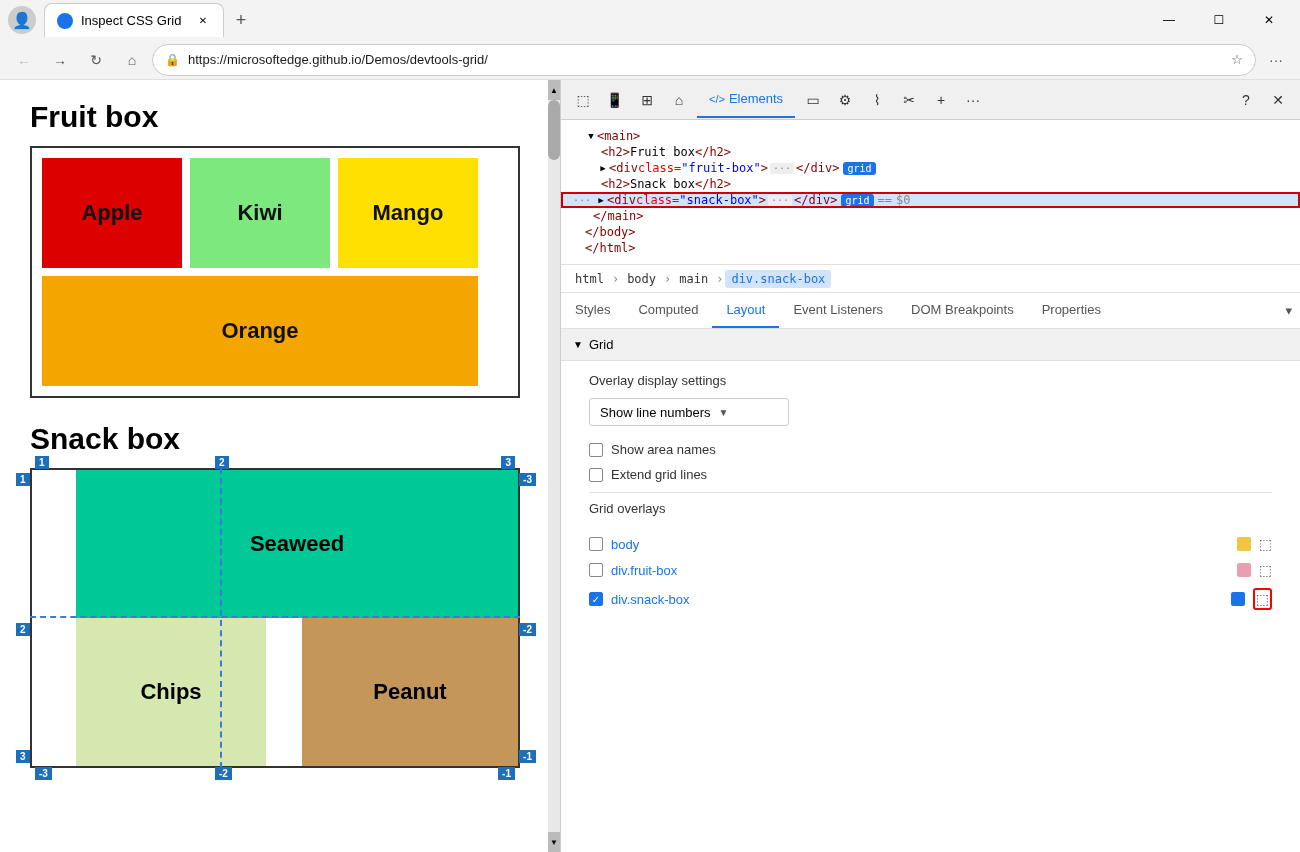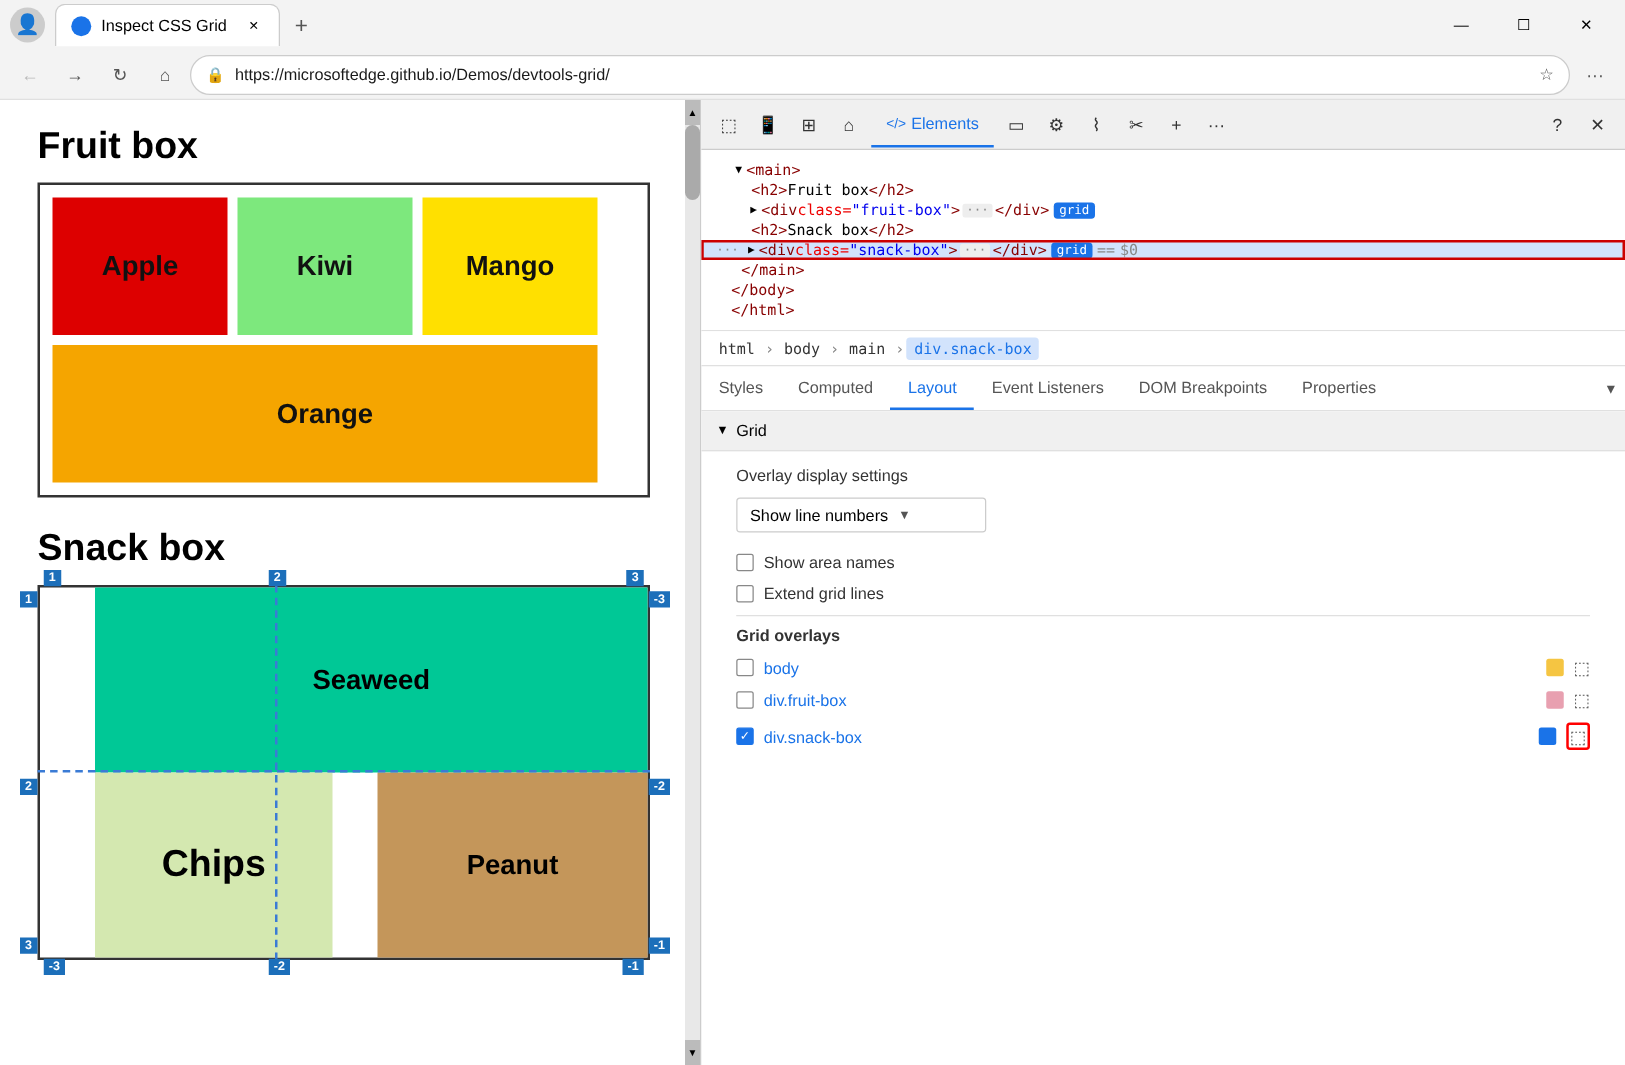--- a/index.html
+++ b/index.html
@@ -89,21 +89,21 @@
     .section-header { display: flex; align-items: center; height: 32px; padding: 0 12px; background: #f0f0f0; border-bottom: 1px solid #e0e0e0; font-size: 13px; font-weight: 500; cursor: pointer; user-select: none; }
     .section-header .triangle { margin-right: 6px; font-size: 10px; }
     .section-content { padding: 12px 28px; }
     .setting-label { font-size: 13px; font-weight: 500; margin-bottom: 10px; color: #333; }
     .dropdown-select { display: flex; align-items: center; height: 28px; border: 1px solid #ccc; border-radius: 3px; padding: 0 10px; font-size: 13px; cursor: pointer; background: white; gap: 8px; width: 200px; margin-bottom: 16px; }
     .dropdown-arrow { font-size: 10px; color: #555; }
     .checkbox-row { display: flex; align-items: center; gap: 8px; margin-bottom: 10px; font-size: 13px; color: #333; }
     .checkbox-box { width: 14px; height: 14px; border: 1.5px solid #888; border-radius: 2px; background: white; cursor: pointer; display: flex; align-items: center; justify-content: center; flex-shrink: 0; }
     .checkbox-box.checked { background: #1a73e8; border-color: #1a73e8; color: white; font-size: 10px; }
     .section-divider { height: 1px; background: #e0e0e0; margin: 8px 0; }
-    .overlays-label { font-size: 13px; font-weight: 700; margin-bottom: 10px; color: #333; }
+    .overlays-label { font-size: 13px; font-weight: 400; margin-bottom: 20px; color: #333; }
     .overlay-row { display: flex; align-items: center; gap: 8px; margin-bottom: 10px; font-size: 13px; }
     .overlay-name { color: #1a73e8; flex: 1; }
     .color-swatch { width: 14px; height: 14px; border-radius: 2px; display: inline-block; }
     .cursor-icon { font-size: 14px; color: #555; cursor: pointer; }
     .cursor-icon.highlighted { border: 2px solid red; padding: 1px; border-radius: 3px; }
   </style>
 </head>
 <body>
 
 <div class="browser-chrome">
@@ -181,21 +181,21 @@
         <div style="position:absolute; bottom:-12px; left:185px; background:#1c6fba; color:white; font-size:10px; font-weight:bold; padding:1px 4px; z-index:10;">-2</div>
         <div style="position:absolute; bottom:-12px; right:5px; background:#1c6fba; color:white; font-size:10px; font-weight:bold; padding:1px 4px; z-index:10;">-1</div>
 
         <div style="position:absolute; top:0; left:190px; bottom:0; width:0; border-left:2px dashed #3a7bd5; z-index:5; pointer-events:none;"></div>
         <div style="position:absolute; left:0; top:148px; right:0; height:0; border-top:2px dashed #3a7bd5; z-index:5; pointer-events:none;"></div>
 
         <div class="snack-grid" style="display:grid; grid-template-columns:190px 1fr; grid-template-rows:148px 148px; border:2px solid #333;">
           <div class="snack-seaweed" style="background:#00c896; grid-column:span 2; display:flex; align-items:center; justify-content:center; font-size:22px; font-weight:bold;">
             <span>Seaweed</span>
           </div>
-          <div class="snack-chips" style="background:#d4e8b0; display:flex; align-items:center; justify-content:center; font-size:30px; font-weight:bold;">
+          <div class="snack-chips" style="background:#d4e8b0; display:flex; align-items:center; justify-content:center; font-size:22px; font-weight:bold;">
             <span>Chips</span>
           </div>
           <div class="snack-peanut" style="background:#c4965a; display:flex; align-items:center; justify-content:center; font-size:22px; font-weight:bold;">
             <span>Peanut</span>
           </div>
         </div>
       </div>
     </div>
 
     <div style="width:12px; background:#e8e8e8; display:flex; flex-direction:column;">

